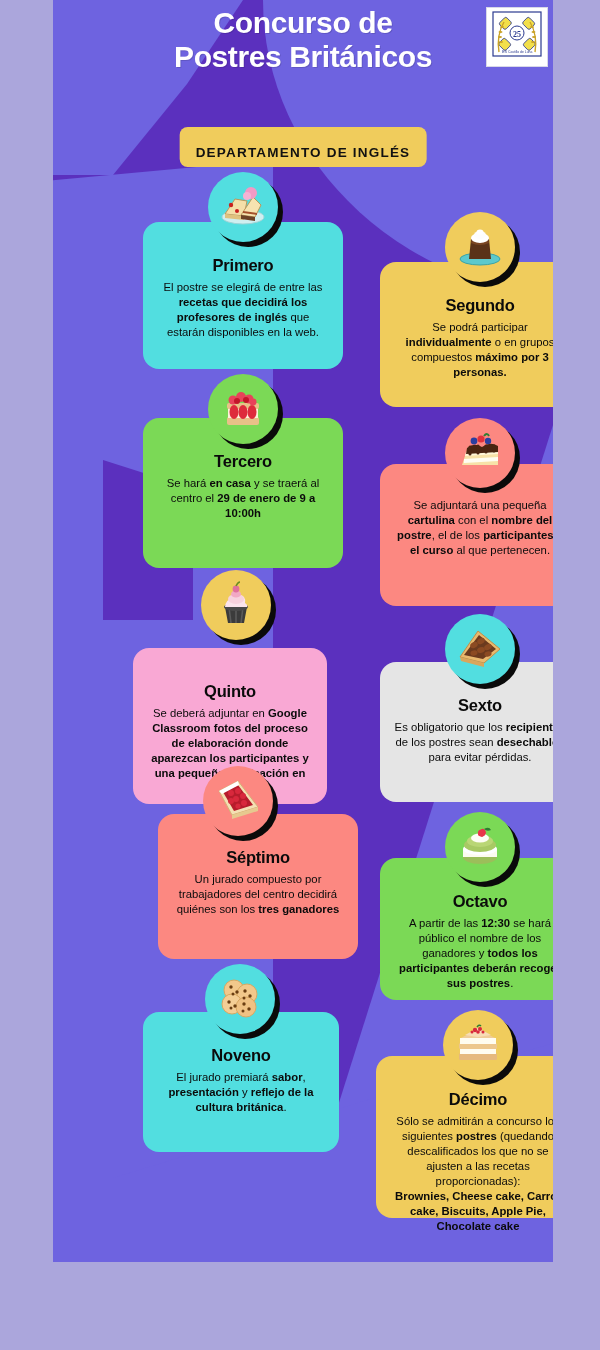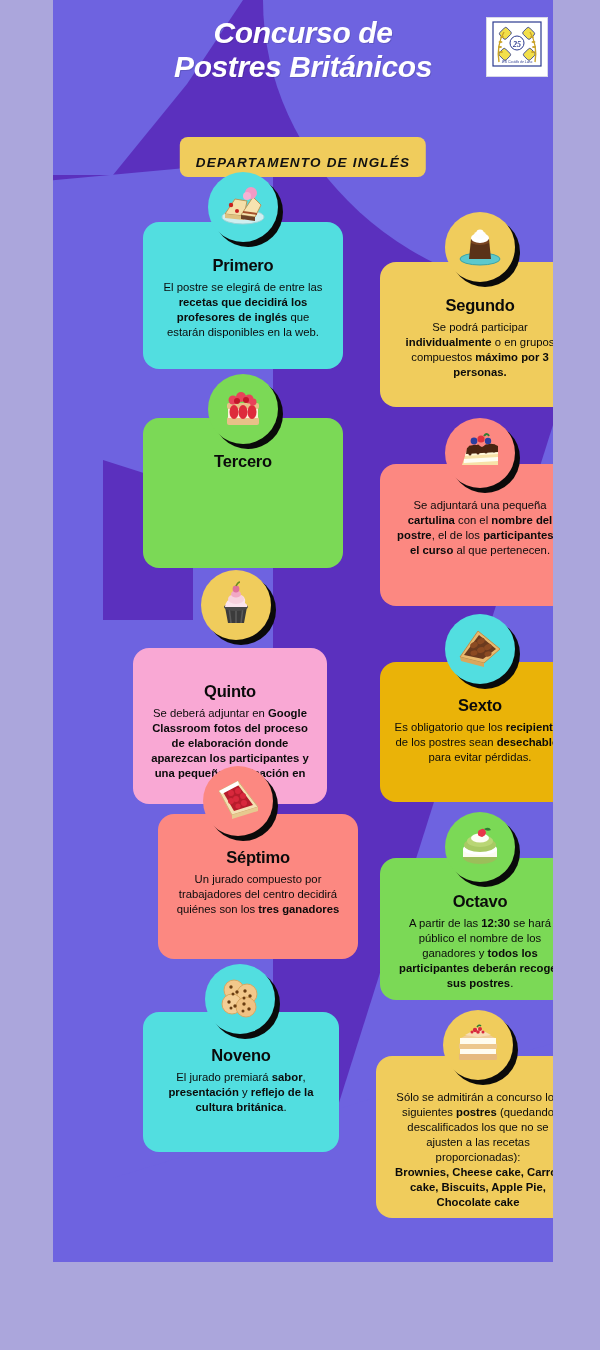--- a/index.html
+++ b/index.html
@@ -42,21 +42,21 @@
     background: #6E63E0;
     clip-path: polygon(0 60%, 100% 0, 100% 100%, 0 100%);
   }
   .blob-f {
     left: 50px; top: 460px; width: 90px; height: 160px;
     background: #5B30BE;
     clip-path: polygon(0 0, 100% 18%, 100% 100%, 0 100%);
   }
 
   
-  #header { position: absolute; left: 0; top: 12px; width: 500px; height: 160px; z-index: 5; font-style: italic; }
+  #header { position: absolute; left: 0; top: 2px; width: 500px; height: 160px; z-index: 5; }
   #title {
     position: absolute; left: 0; top: 4px; width: 500px;
     text-align: center; color: #FFFFFF;
     font-size: 30px; font-weight: bold; line-height: 1.12;
     letter-spacing: -0.4px;
     text-shadow: 1px 1px 0 rgba(0,0,0,0.12);
   }
   #title .l1, #title .l2, #title .l3 { display: block; }
   #logo {
     position: absolute; right: 5px; top: 5px;
@@ -103,21 +103,21 @@
   #card-1 { left: 90px; top: 222px; width: 200px; height: 147px; background: #52DEE0; }
   #badge-1 { left: 155px; top: 172px; background: #52DEE0; }
   #card-2 { left: 327px; top: 262px; width: 200px; height: 145px; background: #F0CC5C; }
   #badge-2 { left: 392px; top: 212px; background: #F0CC5C; }
   #card-3 { left: 90px; top: 418px; width: 200px; height: 150px; background: #7BD956; }
   #badge-3 { left: 155px; top: 374px; background: #7BD956; }
   #card-4 { left: 327px; top: 464px; width: 200px; height: 142px; background: #FC8881; }
   #badge-4 { left: 392px; top: 418px; background: #FC8881; }
   #card-5 { left: 80px; top: 648px; width: 194px; height: 156px; background: #f9a8d4; }
   #badge-5 { left: 148px; top: 570px; background: #F0CC5C; }
-  #card-6 { left: 327px; top: 662px; width: 200px; height: 140px; background: #eab308; }
+  #card-6 { left: 327px; top: 662px; width: 200px; height: 140px; background: #e5e5e5; }
   #badge-6 { left: 392px; top: 614px; background: #52DEE0; }
   #card-7 { left: 85px; top: 814px; width: 200px; height: 145px; background: #FC8881; margin-left: 20px; }
   #badge-7 { left: 150px; top: 766px; background: #FC8881; }
   #card-8 { left: 327px; top: 858px; width: 200px; height: 142px; background: #7BD956; }
   #badge-8 { left: 392px; top: 812px; background: #7BD956; }
   #card-9 { left: 90px; top: 1012px; width: 196px; height: 140px; background: #52DEE0; }
   #badge-9 { left: 152px; top: 964px; background: #52DEE0; }
   #card-10 { left: 323px; top: 1056px; width: 204px; height: 162px; background: #F0CC5C; }
   #badge-10 { left: 390px; top: 1010px; background: #F0CC5C; }
 </style>
@@ -222,20 +222,21 @@
           <circle cx="36" cy="19" r="3.5"></circle>
       </g>
       <g fill="#C4152A">
         <circle cx="20" cy="18" r="3"></circle>
           <circle cx="29" cy="17" r="3"></circle>
       </g>
     </svg>
   </div>
   <div class="card" id="card-3">
     <span class="ord">Tercero</span>
+    <span class="body">Se hará <b>en casa</b> y se traerá al centro el <b>29 de enero de 9 a 10:00h</b></span>
   </div>
 
   <div class="icon-badge" id="badge-4">
     <svg width="52" height="52" viewBox="0 0 52 52">
       <path d="M8 38 L14 20 L44 20 L44 38 Z" fill="#F7E2A8"></path>
       <path d="M10 32 L44 30 L44 34 L10 36 Z" fill="#FFFDF2"></path>
       <path d="M12 25 L44 23 L44 27 L11 29 Z" fill="#FFF6D8"></path>
       <path d="M13 21 Q20 15 28 20 Q36 14 44 19 L44 25 L12 27 Z" fill="#4A2511"></path>
       <path d="M16 20 L16 27 M24 19 L24 26 M32 19 L32 25 M40 19 L40 24" stroke="#4A2511" stroke-width="3" stroke-linecap="round"></path>
       <circle cx="20" cy="14" r="3.4" fill="#2B3FA0"></circle>
@@ -364,16 +365,17 @@
         <circle cx="23" cy="11" r="2.2"></circle>
           <circle cx="28" cy="10" r="2"></circle>
           <circle cx="26" cy="13" r="1.8"></circle>
         <circle cx="20" cy="13" r="1.5"></circle>
           <circle cx="31" cy="13" r="1.5"></circle>
       </g>
       <path d="M25 8 q2 -3 4 -1" stroke="#2E7D32" stroke-width="1.4" fill="none"></path>
     </svg>
   </div>
   <div class="card" id="card-10">
+    <span class="ord">Décimo</span>
     <span class="body">Sólo se admitirán a concurso los siguientes <b>postres</b> (quedando descalificados los que no se ajusten a las recetas proporcionadas):<br><b>Brownies, Cheese cake, Carrot cake, Biscuits, Apple Pie, Chocolate cake</b></span>
   </div>
 
 </div>
 
 </body></html>

